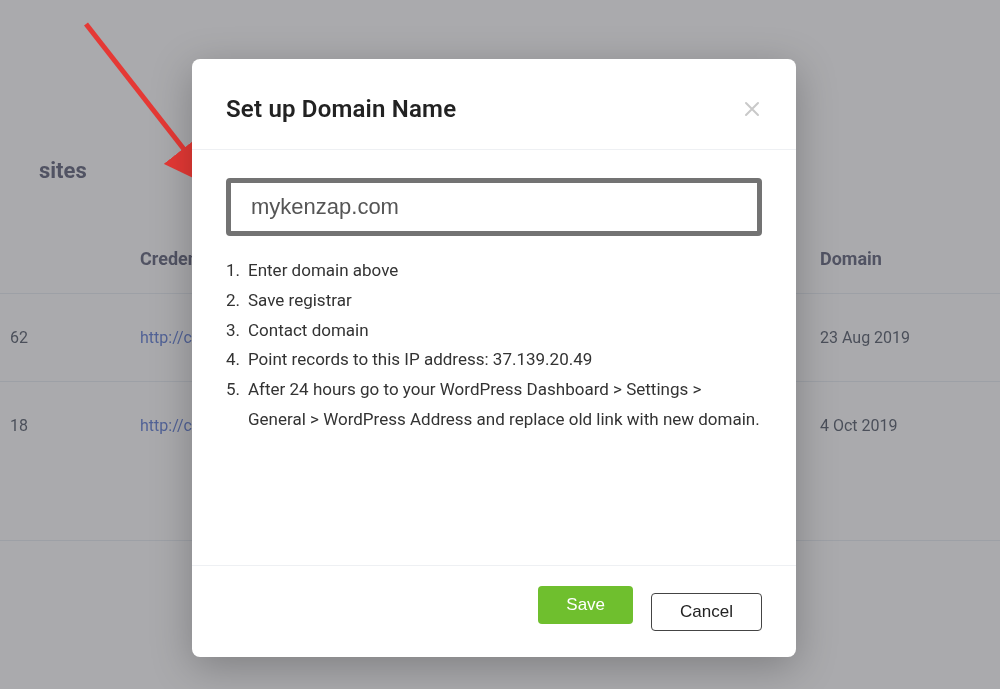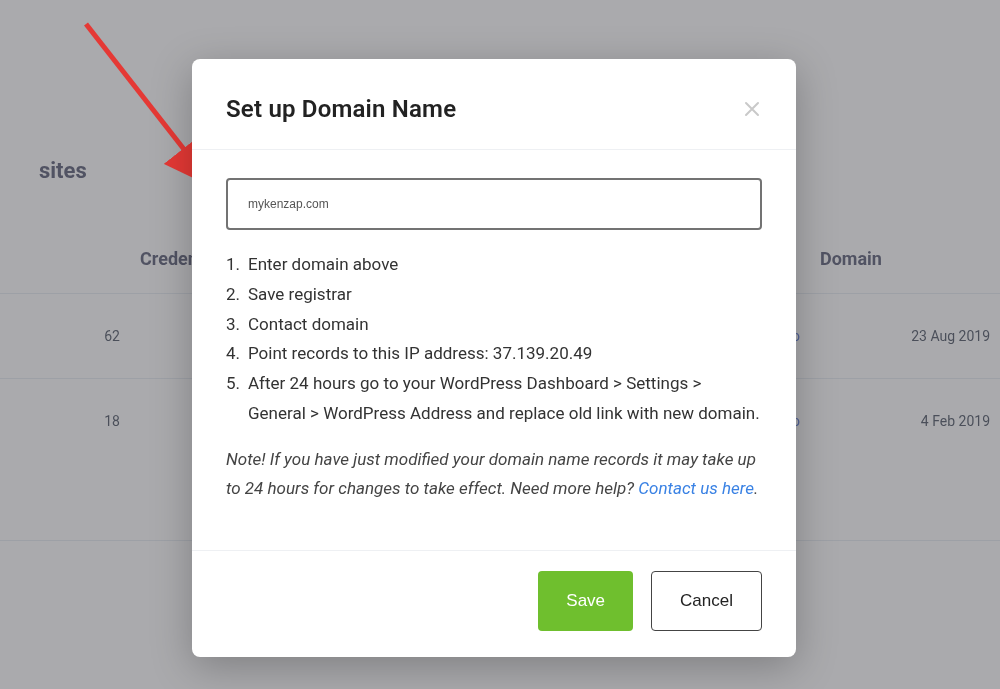--- a/index.html
+++ b/index.html
@@ -1,50 +1,50 @@
 <!DOCTYPE html>
 <html><head>
 <meta charset="utf-8">
 <style>
   * { box-sizing: border-box; margin: 0; padding: 0; }
   html, body { width: 1000px; height: 689px; overflow: hidden; font-family: -apple-system, "Segoe UI", Roboto, "Helvetica Neue", Arial, sans-serif; color: #2d3748; background:#fff;}
   .bg { position:absolute; inset:0; background:#fff; }
   .section-title { position:absolute; left:0; top:158px; font-size:22px; font-weight:700; color:#3b3f5c;margin-left:39px; }
   table.sites { position:absolute; left:0; top:230px; width:1000px; border-collapse:collapse; }
   table.sites th { text-align:left; font-size:18px; font-weight:700; color:#3b3f5c; padding:18px 10px 24px 10px; }
-  table.sites td { font-size:14px; padding:34px 10px; border-top:1px solid #e2e8f0; vertical-align:middle;text-align:right; }
+  table.sites td { font-size:16px; padding:34px 10px; border-top:1px solid #e2e8f0; vertical-align:middle; }
   table.sites td.link { color:#3a5fcd; }
   .bottom-divider { position:absolute; left:0; top:540px; width:1000px; height:1px; background:#e2e8f0; }
   .overlay { position:absolute; inset:0; background:rgba(100,100,105,0.55); }
   .arrow { position:absolute; left:76px; top:16px; width:160px; height:190px; pointer-events:none; }
 
   .modal {
     position:absolute; left:192px; top:59px; width:604px; min-height:598px;
     background:#fff; border-radius:8px; box-shadow:0 10px 40px rgba(0,0,0,0.25);
     display:flex; flex-direction:column;
   }
   .modal-header { padding:36px 34px 26px 34px; display:flex; align-items:center; justify-content:space-between; border-bottom:1px solid #eef0f3;}
   .modal-title { font-size:24px; font-weight:600; color:#222; letter-spacing:0.2px;}
   .modal-close { width:20px; height:20px; position:relative; cursor:pointer; opacity:0.45;}
   .modal-close svg { width:100%; height:100%; display:block; }
   .modal-body { padding:28px 34px 20px 34px; font-size:17px; line-height:1.75; color:#333; flex:1;}
   .domain-input {
-    width:100%; height:52px; padding:0 20px; font-size:12px;
-    border:2px solid #737373; border-radius:4px; outline:none; color:#555; margin-bottom:20px;
+    width:100%; height:58px; padding:0 20px; font-size:22px;
+    border:5px solid #737373; border-radius:4px; outline:none; color:#555; margin-bottom:20px;
   }
   .steps { list-style:none; margin:0 0 16px 0; padding:0; }
   .steps li { display:flex; }
   .steps li .num { width:22px; flex:0 0 22px; }
   .steps li .txt { flex:1; }
   .note { font-style:italic; color:#444; }
   .note a { color:#3a82e4; text-decoration:none; font-style:italic;}
   .modal-footer { padding:20px 34px 26px; display:flex; gap:18px; justify-content:flex-end; border-top:1px solid #eef0f3;}
-  .btn { height:60px; padding:0 28px; font-size:17px; border-radius:4px; cursor:pointer; display:inline-flex; align-items:center; justify-content:center; }
+  .btn { height:38px; padding:0 28px; font-size:17px; border-radius:4px; cursor:pointer; display:inline-flex; align-items:center; justify-content:center; }
   .btn-save { background:#6fbf2e; color:#fff; border:none; }
-  .btn-cancel { background:#fff; color:#222; border:1px solid #444; }
+  .btn-cancel { background:#fff; color:#222; border:1px solid #444;margin-top:7px; }
 
   th.col-id    { width:130px; }
   th.col-cred  { width:680px; }
   th.col-created { width:190px; }
 </style>
 </head>
 <body>
 
 <div class="bg">
   <div class="section-title">sites</div>
@@ -58,21 +58,21 @@
     </thead>
     <tbody>
       <tr>
         <td>62</td>
         <td class="link">http://clo</td>
         <td>23 Aug 2019</td>
       </tr>
       <tr>
         <td>18</td>
         <td class="link">http://clo</td>
-        <td>4 Feb 2019</td>
+        <td>4 Oct 2019</td>
       </tr>
     </tbody>
   </table>
   <div class="bottom-divider"></div>
 </div>
 
 <div class="overlay"></div>
 
 <svg class="arrow" viewBox="0 0 160 190">
   <defs>
@@ -112,22 +112,19 @@
       <li>
           <span class="num">4.</span>
           <span class="txt">Point records to this IP address: 37.139.20.49</span>
         </li>
       <li>
           <span class="num">5.</span>
           <span class="txt">After 24 hours go to your WordPress Dashboard &gt; Settings &gt; General &gt; WordPress Address and replace old link with new domain.</span>
         </li>
     </ol>
 
-    <p class="note">
-      <span>Note! If you have just modified your domain name records it may take up to 24 hours for changes to take effect. Need more help? </span><a href="#">Contact us here</a><span>.</span>
-    </p>
   </div>
 
   <div class="modal-footer">
     <button class="btn btn-save">Save</button>
     <button class="btn btn-cancel">Cancel</button>
   </div>
 </div>
 
 </body></html>

